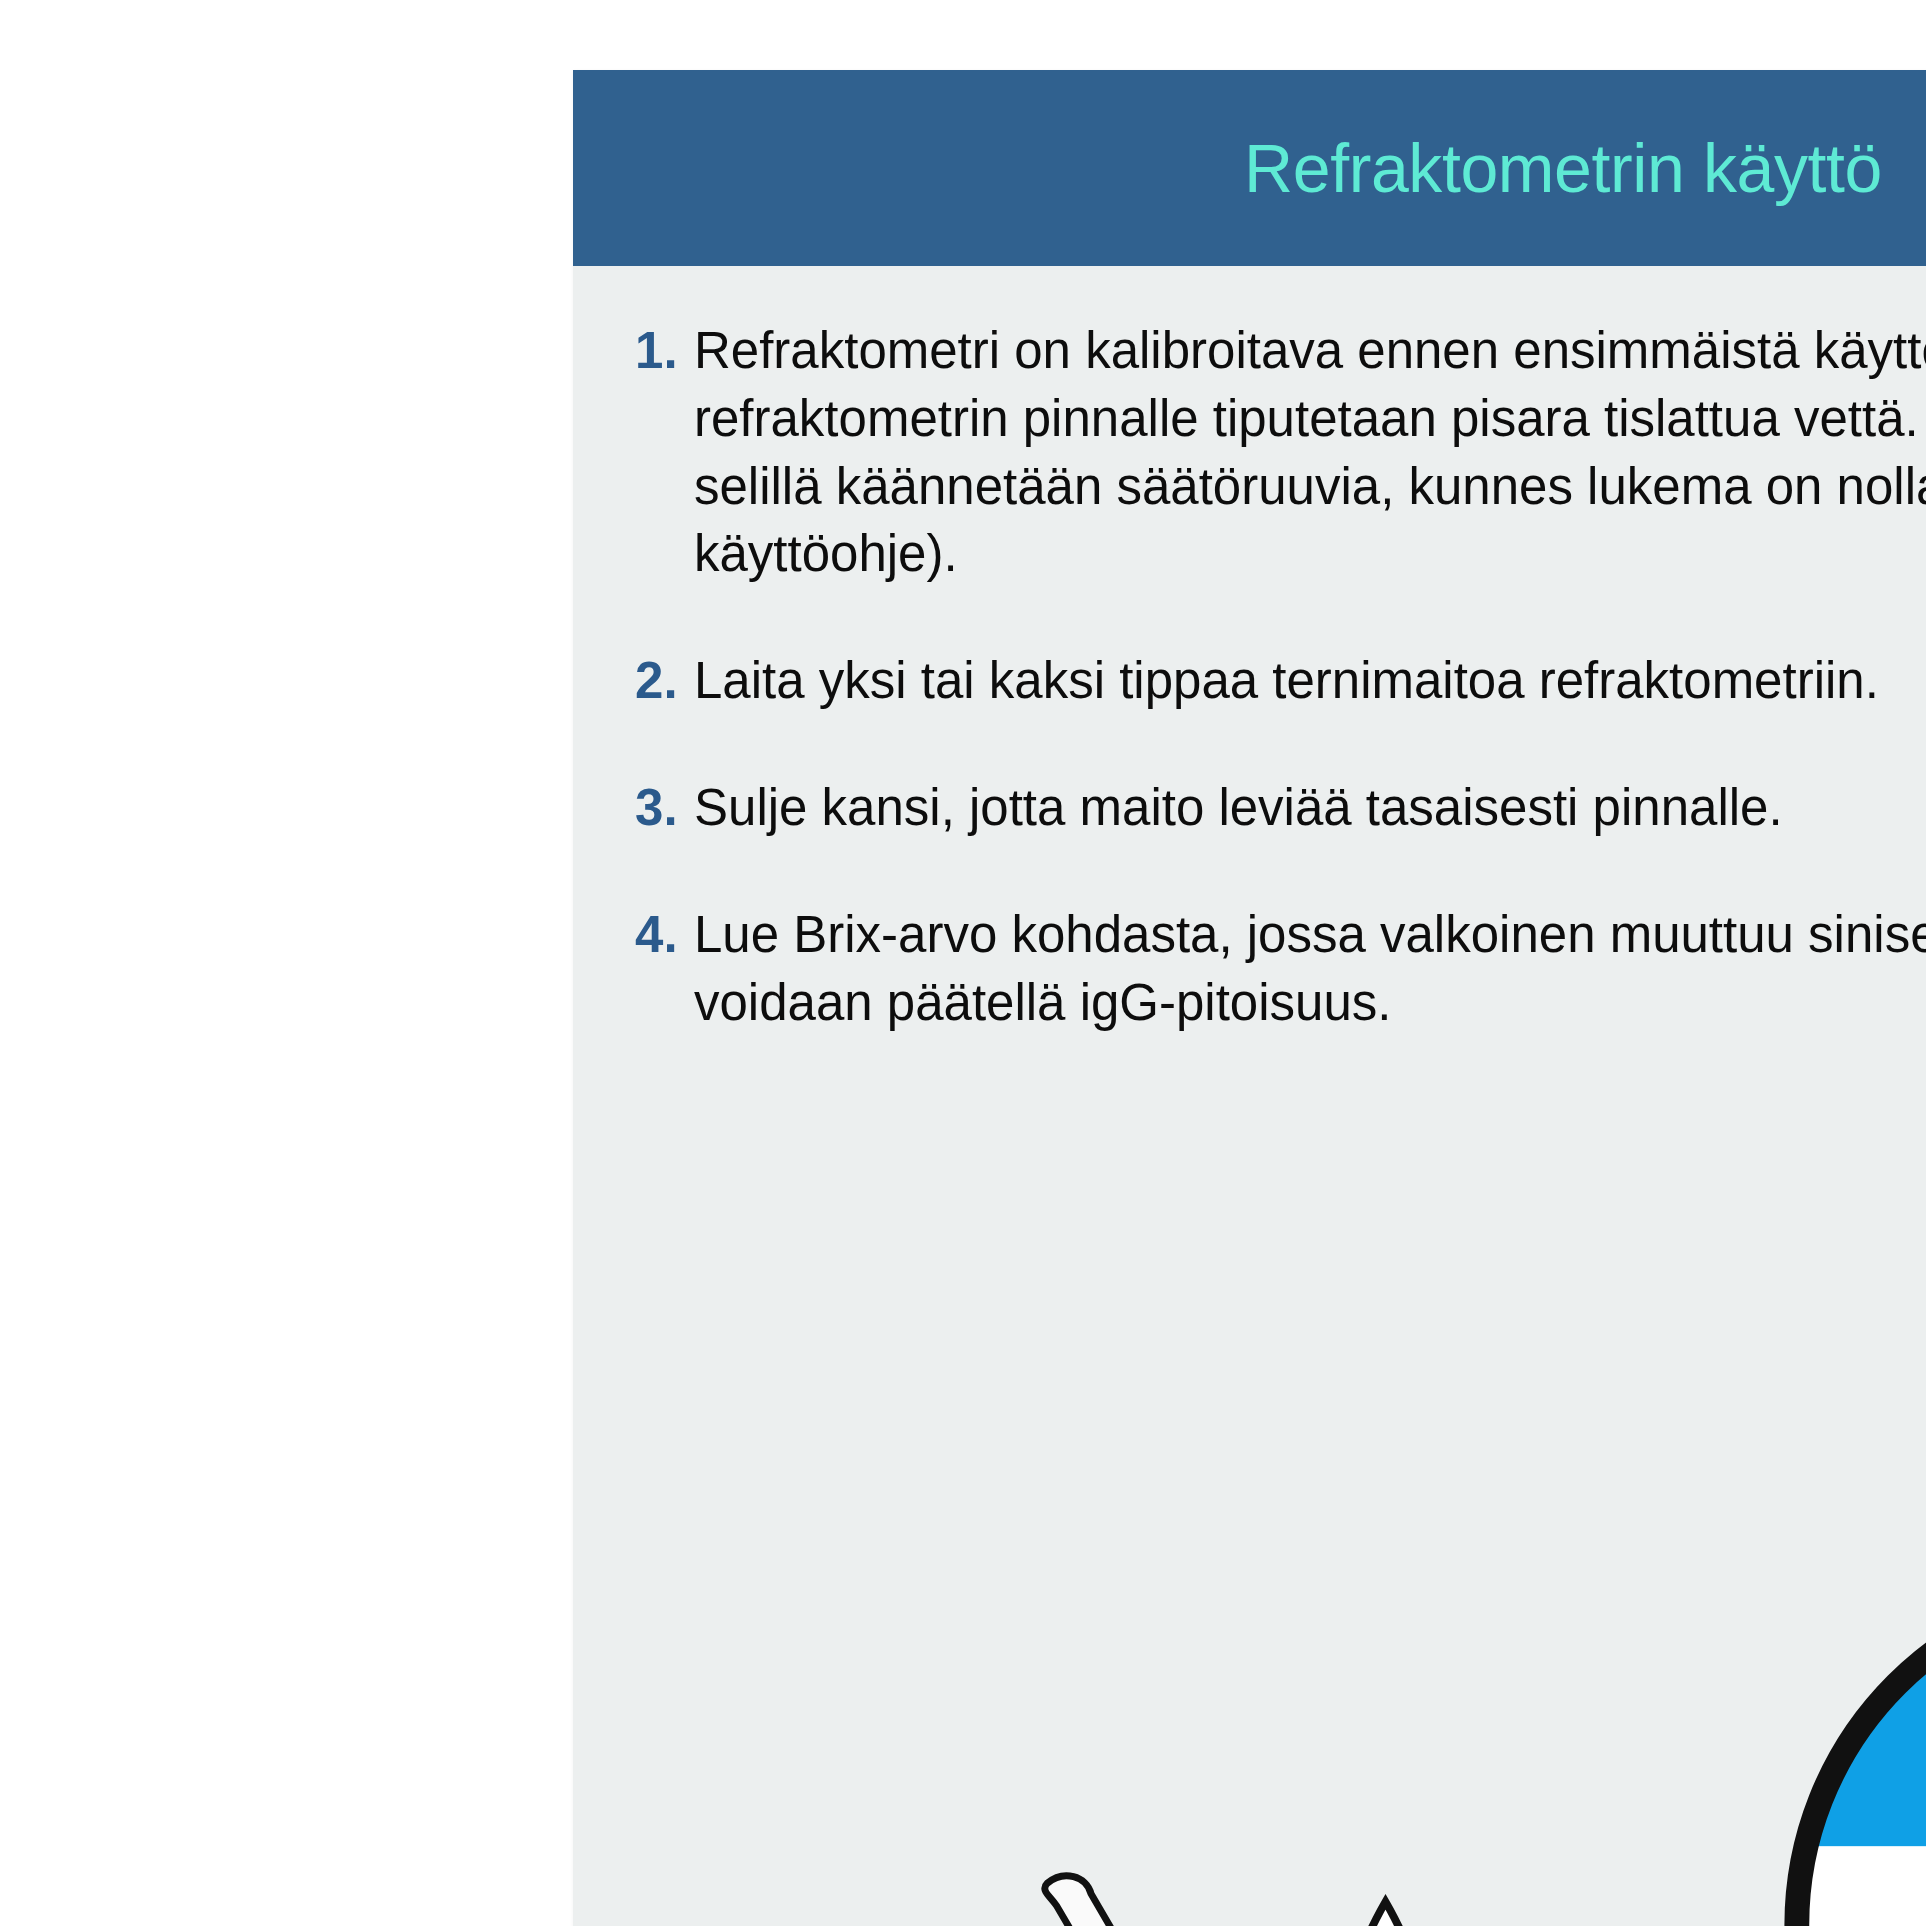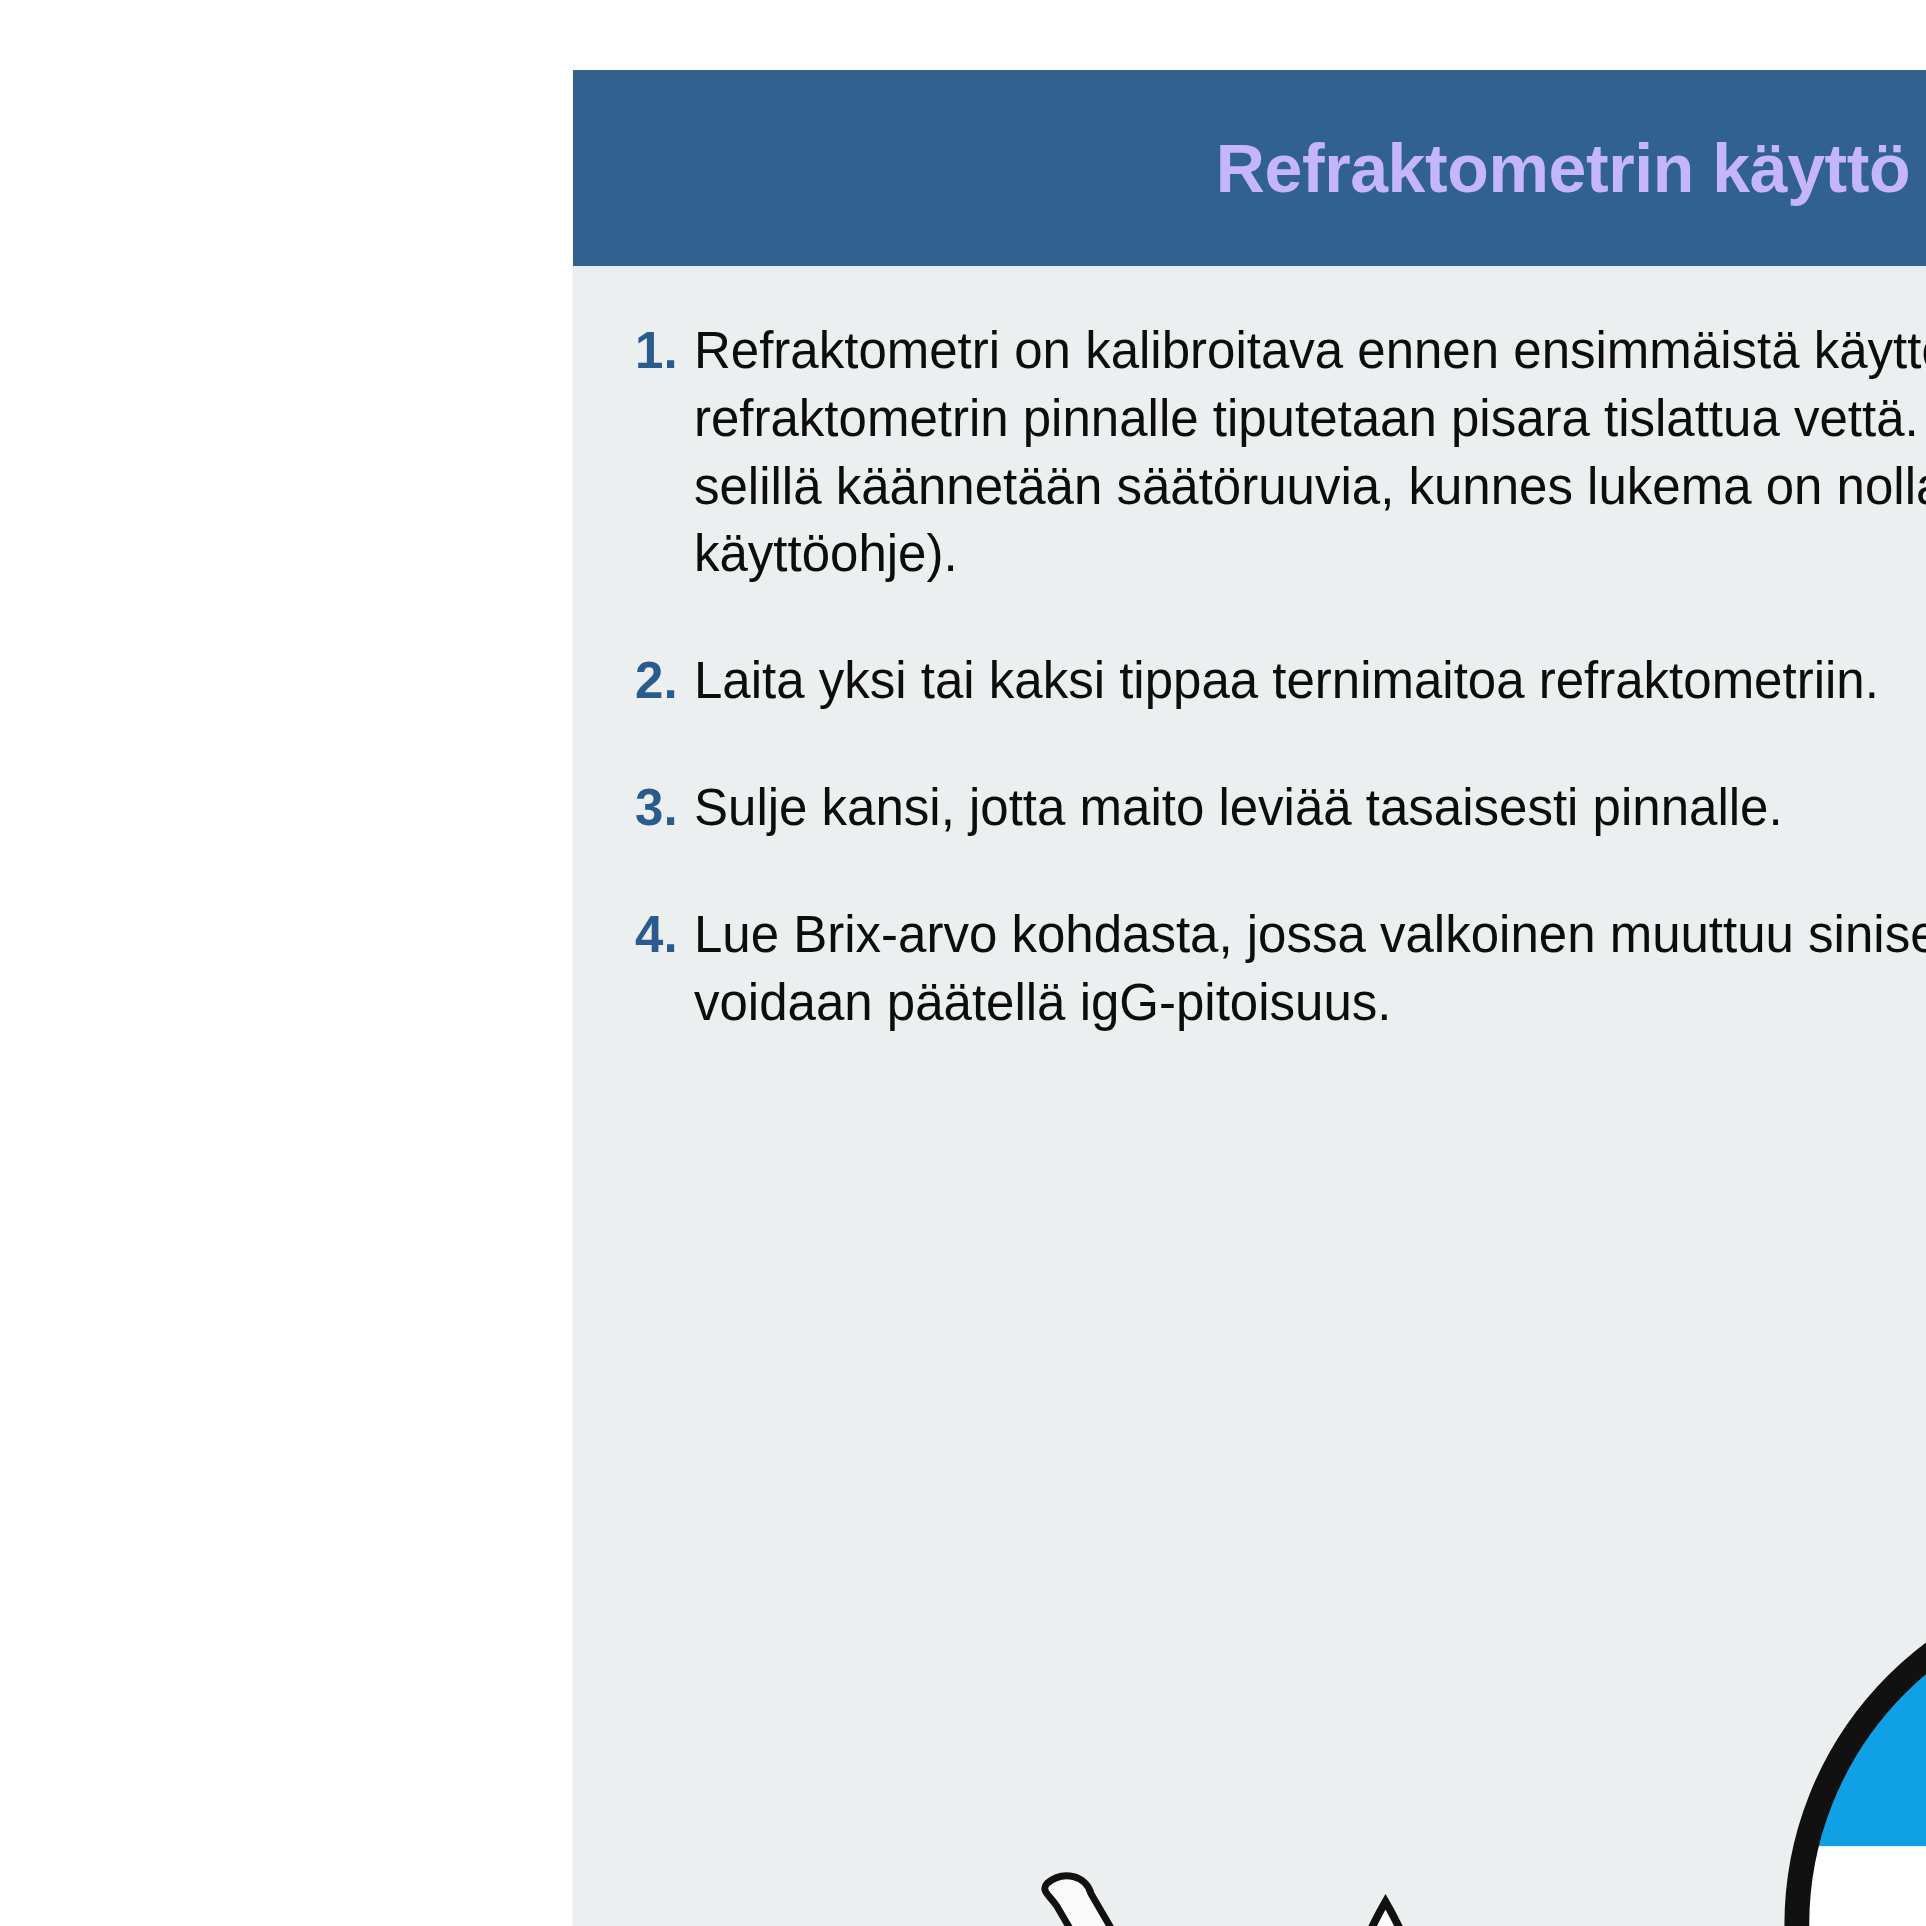--- a/index.html
+++ b/index.html
@@ -32,23 +32,23 @@
     left: 0;
     top: 0;
     width: 100%;
     height: 196px;
     background: #30618F;
     display: flex;
     align-items: center;
     justify-content: center;
   }
   .card-title {
-    color: #c4b5fd;
+    color: #5eead4;
     font-size: 68px;
-    font-weight: bold;
+    font-weight: normal;
     letter-spacing: -0.4px;
     line-height: 1;
     margin: 0;
     padding: 0;
     text-align: center;
   }
 
   
   .card-body {
     position: absolute;

